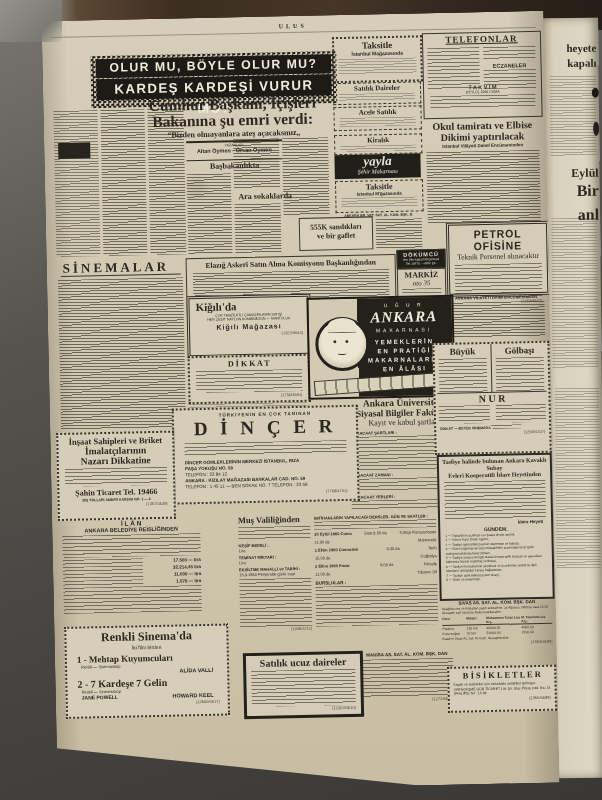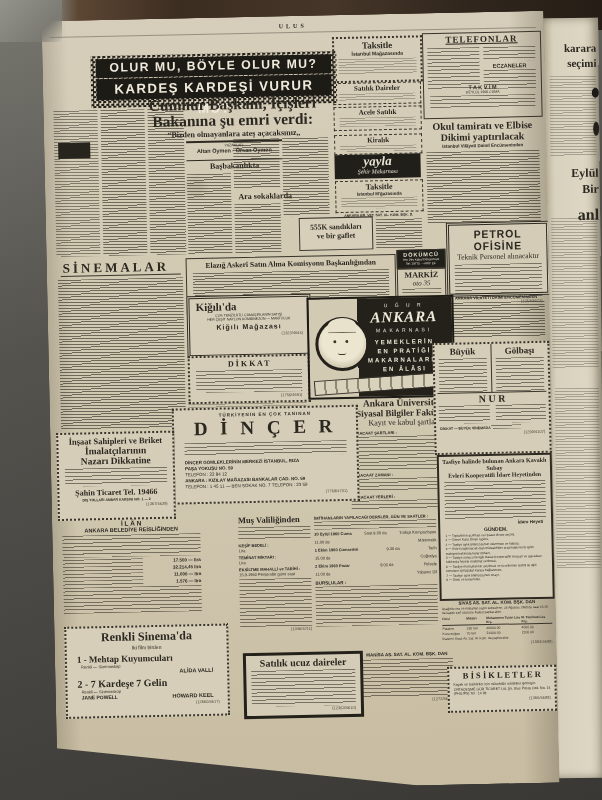--- a/index.html
+++ b/index.html
@@ -35,27 +35,27 @@
     font-family:"Liberation Sans",sans-serif;transform:scaleX(.98);}
   .rule{border-top:1px solid #3a352c;}
   .cross{font-family:"Liberation Serif",serif;font-weight:bold;font-size:8px;text-align:center;}
 </style>
 </head>
 <body>
 
 <div class="a wood"></div>
 
 <div class="a page2">
-  <div class="a ser b" style="right:2px;top:24px;font-size:11px;">karara</div>
-  <div class="a ser b" style="right:2px;top:39px;font-size:11px;">seçimi</div>
+  <div class="a ser b" style="right:2px;top:24px;font-size:11px;">heyete</div>
+  <div class="a ser b" style="right:2px;top:39px;font-size:11px;">kapalı</div>
   <div class="a fx lt" style="left:6px;top:58px;width:46px;height:80px;"></div>
   <div class="a" style="right:0px;top:70px;width:7px;height:10px;background:#1c1a16;border-radius:50%;"></div>
   <div class="a" style="right:0px;top:104px;width:6px;height:14px;background:#23201b;border-radius:50%;"></div>
   <div class="a ser b" style="right:1px;top:148px;font-size:12px;">Eylül</div>
-  <div class="a ser b" style="right:1px;top:164px;font-size:12px;">Bir</div>
+  <div class="a ser b" style="right:1px;top:164px;font-size:16px;">Bir</div>
   <div class="a ser b" style="right:1px;top:188px;font-size:16px;">anl</div>
   <div class="a fx lt" style="left:6px;top:200px;width:46px;height:150px;"></div>
   <div class="a fx lt" style="left:8px;top:370px;width:44px;height:180px;"></div>
 </div>
 
 <div class="a paper">
 
   <div class="a ser b ctr" style="left:0;top:7px;width:502px;font-size:6px;letter-spacing:3px;">ULUS</div>
   <div class="a rule" style="left:8px;top:16px;width:486px;opacity:.4;"></div>
 

